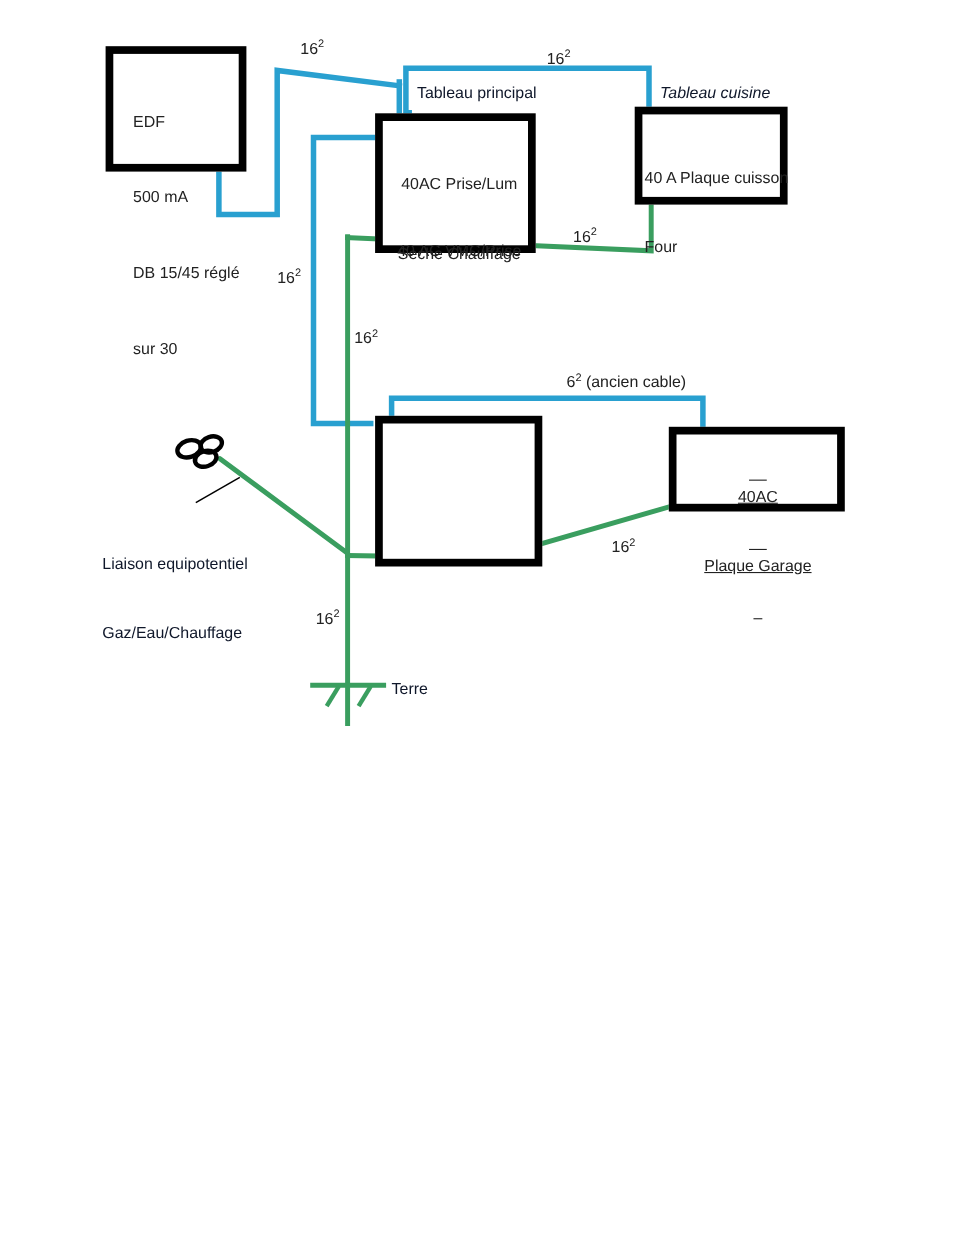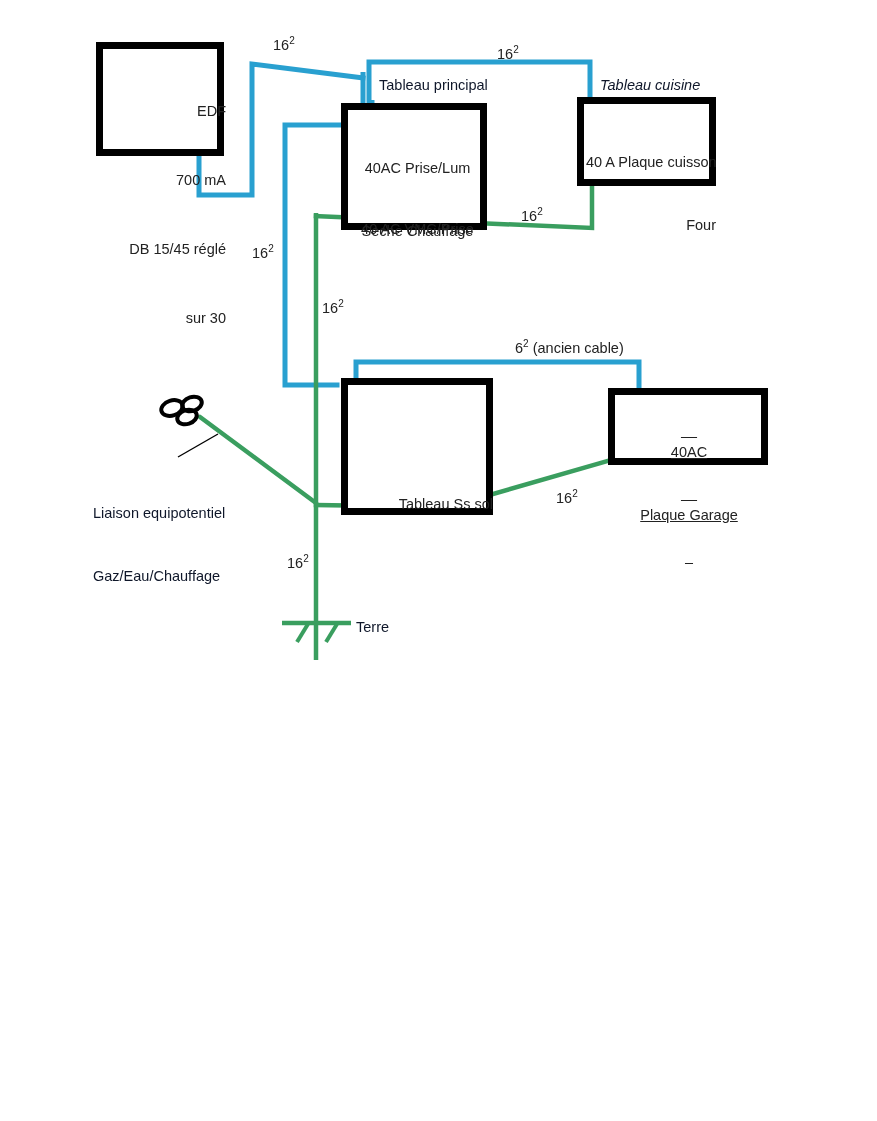--- a/index.html
+++ b/index.html
@@ -35,21 +35,20 @@
     box-sizing: border-box;
     background: #ffffff;
     border: 7px solid #000000;
   }
   .panel-text {
     position: absolute;
     font-size: 14.5px;
     line-height: 21px;
     color: #222222;
     white-space: pre;
-    text-align: right;
   }
   .free-label {
     position: absolute;
     font-size: 14.5px;
     line-height: 21px;
     color: #0f172a;
     white-space: pre;
   }
   .gauge-label {
     position: absolute;
@@ -120,21 +119,21 @@
     </g>
     <g>
       <line x1="178" y1="457" x2="218" y2="434" stroke="#000000" stroke-width="1.4"></line>
     </g>
 
   </svg>
 
   <div class="panel-box" style="left:96px; top:42px; width:128px; height:114px;"></div>
   <div class="panel-text edf-text" style="left:121px; top:54px; width:105px;">
     <div>EDF</div>
-    <div>700 mA</div>
+    <div>500 mA</div>
     <div>DB 15/45 réglé</div>
     <div>sur 30</div>
   </div>
 
   <div class="panel-box" style="left:341px; top:103px; width:146px; height:127px;"></div>
   <div class="free-label" style="left:379px; top:75px;">Tableau principal</div>
   <div class="panel-text" style="left:350px; top:116px; width:135px; text-align:center;">
     <div>40AC Prise/Lum</div>
     <div>Seche Chauffage</div>
   </div>
@@ -143,23 +142,20 @@
   </div>
 
   <div class="panel-box" style="left:577px; top:97px; width:139px; height:89px;"></div>
   <div class="free-label" style="left:600px; top:75px;font-style:italic;">Tableau cuisine</div>
   <div class="panel-text" style="left:586px; top:110px; width:130px;">
     <div>40 A Plaque cuisson</div>
     <div>Four</div>
   </div>
 
   <div class="panel-box" style="left:341px; top:378px; width:152px; height:137px;"></div>
-  <div class="panel-text" style="left:363px; top:452px; width:130px;">
-    <div>Tableau Ss sol</div>
-  </div>
 
   <div class="panel-box" style="left:608px; top:388px; width:160px; height:77px;"></div>
   <div class="panel-text" style="left:618px; top:400px; width:142px; text-align:center;text-decoration:underline;">
     <div>40AC</div>
     <div>Plaque Garage</div>
   </div>
 
   <div class="gauge-label" style="left:273px; top:35px;"><span>16</span><span class="sup">2</span></div>
 
   <div class="gauge-label" style="left:497px; top:44px;"><span>16</span><span class="sup">2</span></div>

